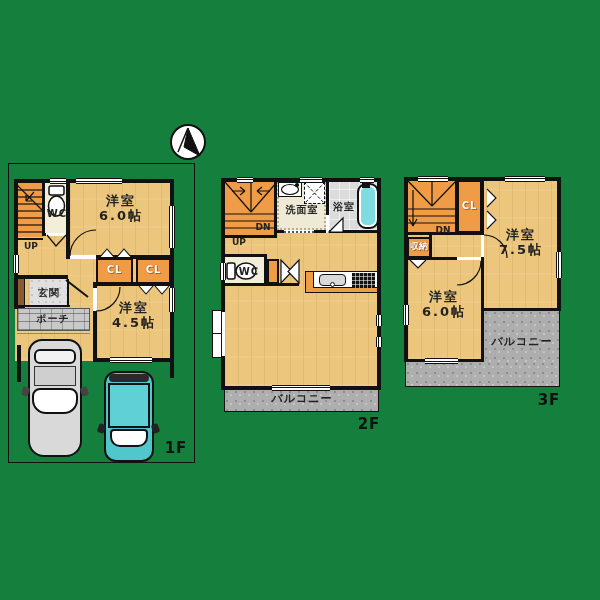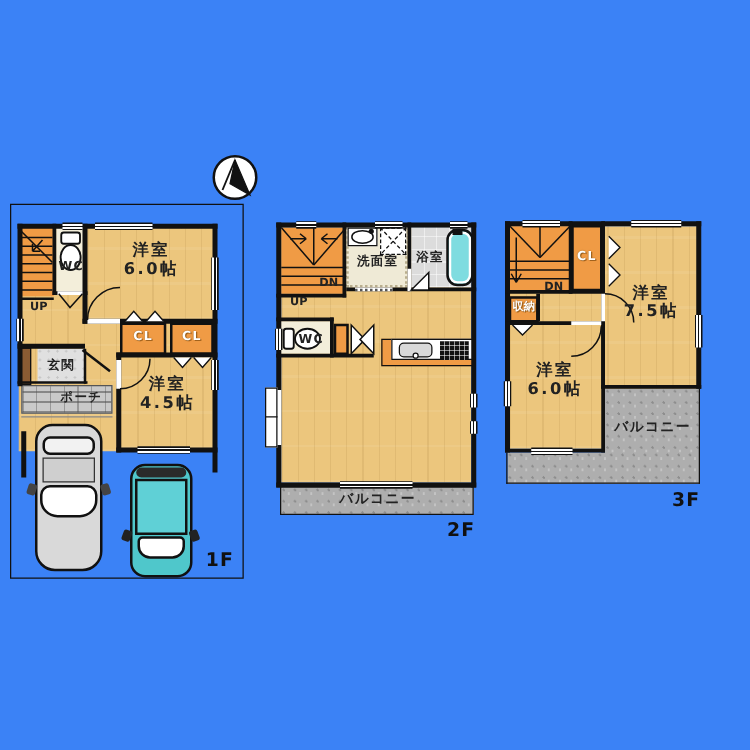--- a/index.html
+++ b/index.html
@@ -1,16 +1,16 @@
 <!DOCTYPE html>
 <html><head>
 <meta charset="utf-8">
 <style>
   html,body{margin:0;padding:0;background:#fff;}
-  #stage{position:relative;width:600px;height:600px;background:#3b82f6;overflow:hidden;
+  #stage{position:relative;width:600px;height:600px;background:#15803d;overflow:hidden;
          font-family:"DejaVu Sans","Liberation Sans",sans-serif;}
   .abs{position:absolute;}
   .wall{position:absolute;background:#111;}
   .thin{position:absolute;background:#111;}
   .wood{background-color:#ECC67D;
         background-image:repeating-linear-gradient(90deg,rgba(120,80,20,.10) 0 1px,transparent 1px 13px),
                          repeating-linear-gradient(0deg,rgba(255,255,255,.07) 0 2px,transparent 2px 28px);}
   .orange{background:#F09B45;}
   .obox{background:#F09B45;border:2px solid #111;box-sizing:border-box;}
   .cream{background:#F3EEDA;}
@@ -260,21 +260,21 @@
 
   <div class="lbl lbl-room" style="left:86px;top:194px;width:70px;">
     <div>洋室</div>
     <div>6.0帖</div>
   </div>
   <div class="lbl lbl-small" style="left:46px;top:208px;width:22px;">WC</div>
   <div class="lbl lbl-tiny" style="left:19px;top:241px;width:24px;">UP</div>
   <div class="lbl lbl-small lbl-white" style="left:97px;top:264px;width:35px;">CL</div>
   <div class="lbl lbl-small lbl-white" style="left:137px;top:264px;width:33px;">CL</div>
   <div class="lbl lbl-small" style="left:31px;top:287px;width:36px;">玄関</div>
-  <div class="lbl lbl-small" style="left:39px;top:313px;width:52px;">ポーチ</div>
+  <div class="lbl lbl-small" style="left:27px;top:313px;width:52px;">ポーチ</div>
   <div class="lbl lbl-room" style="left:99px;top:301px;width:70px;">
     <div>洋室</div>
     <div>4.5帖</div>
   </div>
   <div class="lbl lbl-tag" style="left:163px;top:440px;width:26px;">1F</div>
 
   <div class="lbl lbl-small" style="left:277px;top:204px;width:50px;">洗面室</div>
   <div class="lbl lbl-small" style="left:328px;top:201px;width:32px;">浴室</div>
   <div class="lbl lbl-tiny" style="left:252px;top:222px;width:22px;">DN</div>
   <div class="lbl lbl-tiny" style="left:227px;top:237px;width:24px;">UP</div>

